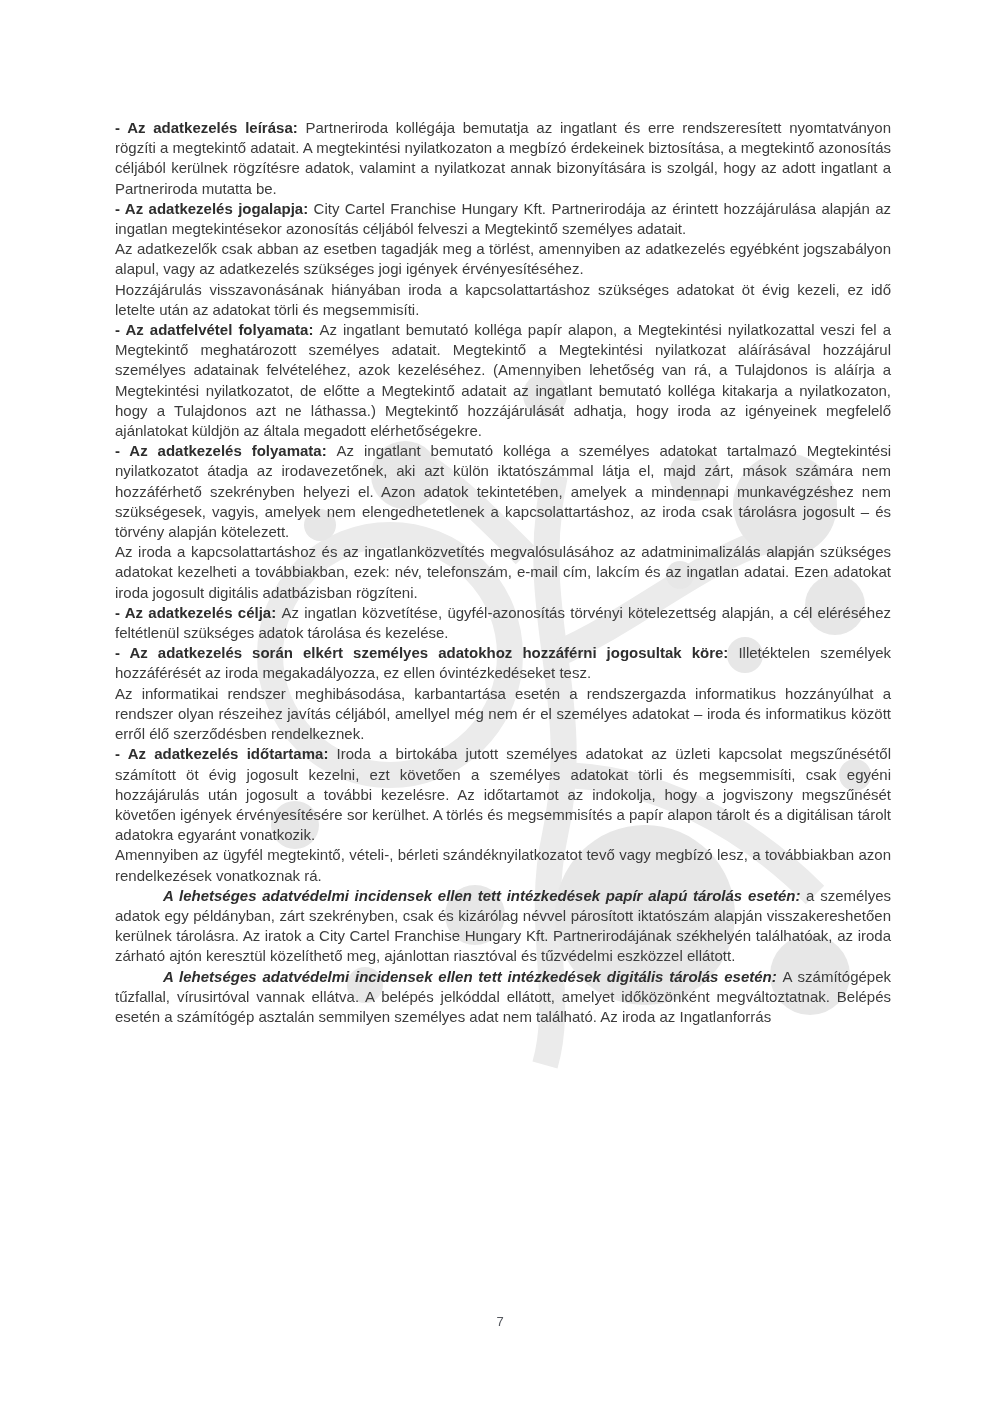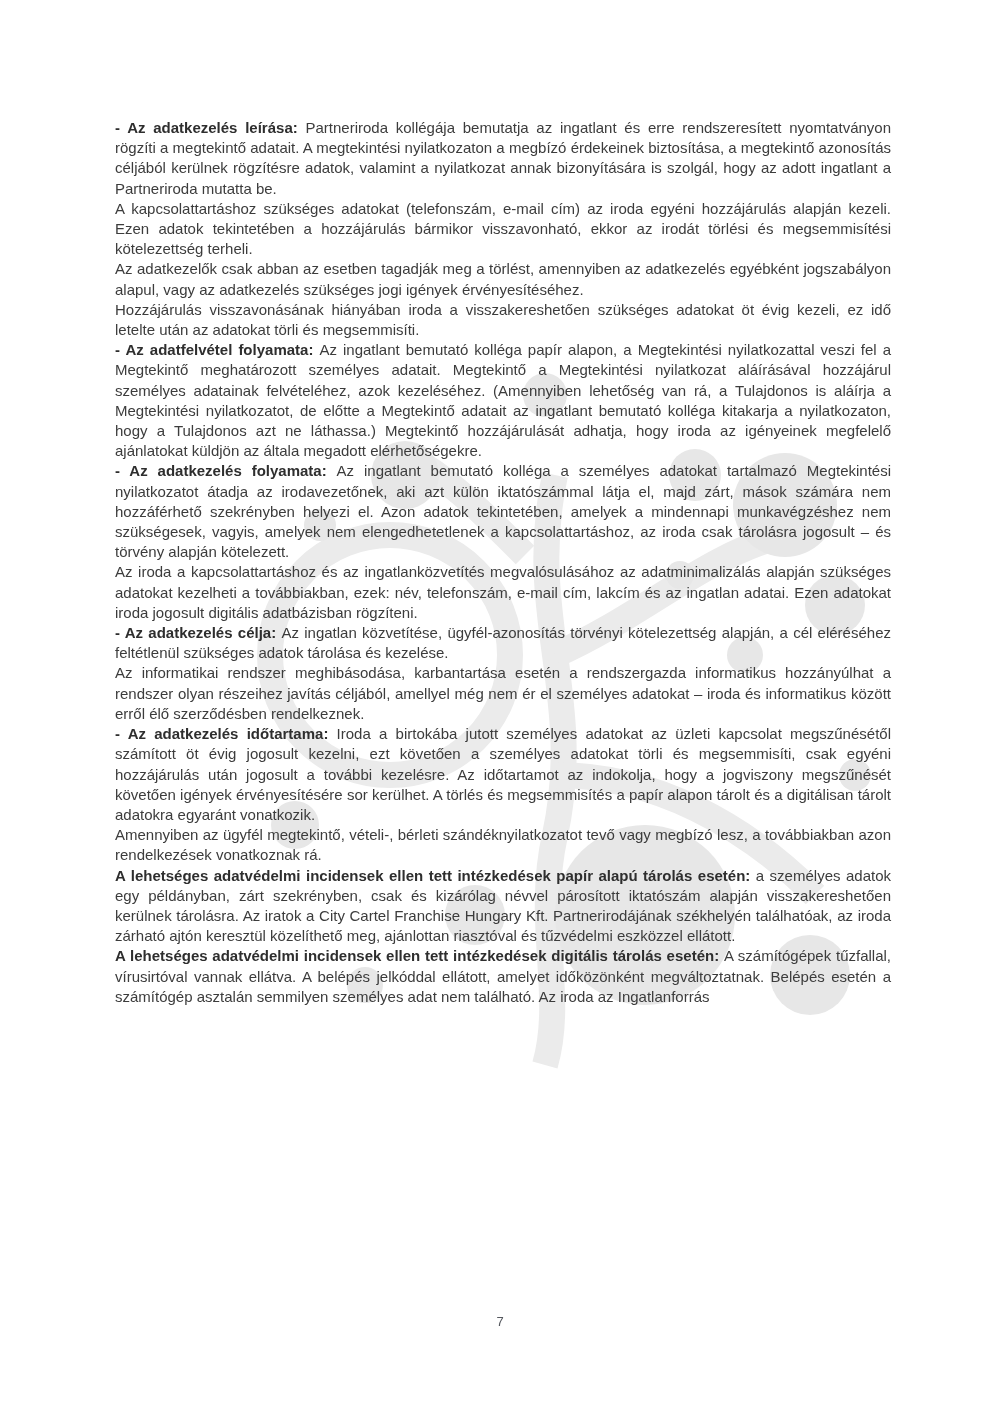--- a/index.html
+++ b/index.html
@@ -27,21 +27,21 @@
     width:776px;
     z-index:1;
     color:#3c3c3c;
     font-size:15px;
     line-height:20.2px;
     text-align:justify;
   }
   .para{margin:0;padding:0;}
   .seg-r{font-weight:normal;}
   .seg-b{font-weight:bold;color:#2e2e2e;}
-  .seg-bi{font-weight:bold;color:#2e2e2e;}
+  .seg-bi{font-weight:bold;font-style:italic;color:#2e2e2e;margin-left:48px;}
   .page-number{
     position:absolute;
     left:0;right:0;
     top:1314px;
     text-align:center;
     font-size:13px;
     color:#55585e;
     z-index:1;
   }
 </style>
@@ -71,27 +71,28 @@
       <circle cx="95" cy="170" r="16"></circle>
       <circle cx="320" cy="40" r="22"></circle>
       <circle cx="70" cy="470" r="24"></circle>
       <circle cx="140" cy="630" r="18"></circle>
       <circle cx="630" cy="420" r="16"></circle>
     </g>
   </svg>
 
   <div class="doc-body">
       <p class="para"><span class="seg-b">- Az adatkezelés leírása: </span><span class="seg-r">Partneriroda kollégája bemutatja az ingatlant és erre rendszeresített nyomtatványon rögzíti a megtekintő adatait. A megtekintési nyilatkozaton a megbízó érdekeinek biztosítása, a megtekintő azonosítás céljából kerülnek rögzítésre adatok, valamint a nyilatkozat annak bizonyítására is szolgál, hogy az adott ingatlant a Partneriroda mutatta be.</span></p>
-      <p class="para"><span class="seg-r">A kapcsolattartáshoz szükséges adatokat (telefonszám, e-mail cím) az iroda egyéni hozzájárulás alapján kezeli. Ezen adatok tekintetében a hozzájárulás bármikor visszavonható, ekkor az irodát törlési és megsemmisítési kötelezettség terheli.</span></p>
+      <p class="para"><span class="seg-b">- Az adatkezelés jogalapja: </span><span class="seg-r">City Cartel Franchise Hungary Kft. Partnerirodája az érintett hozzájárulása alapján az ingatlan megtekintésekor azonosítás céljából felveszi a Megtekintő személyes adatait.</span></p>
       <p class="para"><span class="seg-r">Az adatkezelők csak abban az esetben tagadják meg a törlést, amennyiben az adatkezelés egyébként jogszabályon alapul, vagy az adatkezelés szükséges jogi igények érvényesítéséhez.</span></p>
-      <p class="para"><span class="seg-r">Hozzájárulás visszavonásának hiányában iroda a visszakereshetően szükséges adatokat öt évig kezeli, ez idő letelte után az adatokat törli és megsemmisíti.</span></p>
+      <p class="para"><span class="seg-r">Hozzájárulás visszavonásának hiányában iroda a kapcsolattartáshoz szükséges adatokat öt évig kezeli, ez idő letelte után az adatokat törli és megsemmisíti.</span></p>
       <p class="para"><span class="seg-b">- Az adatfelvétel folyamata: </span><span class="seg-r">Az ingatlant bemutató kolléga papír alapon, a Megtekintési nyilatkozattal veszi fel a Megtekintő meghatározott személyes adatait. Megtekintő a Megtekintési nyilatkozat aláírásával hozzájárul személyes adatainak felvételéhez, azok kezeléséhez. (Amennyiben lehetőség van rá, a Tulajdonos is aláírja a Megtekintési nyilatkozatot, de előtte a Megtekintő adatait az ingatlant bemutató kolléga kitakarja a nyilatkozaton, hogy a Tulajdonos azt ne láthassa.) Megtekintő hozzájárulását adhatja, hogy iroda az igényeinek megfelelő ajánlatokat küldjön az általa megadott elérhetőségekre.</span></p>
       <p class="para"><span class="seg-b">- Az adatkezelés folyamata: </span><span class="seg-r">Az ingatlant bemutató kolléga a személyes adatokat tartalmazó Megtekintési nyilatkozatot átadja az irodavezetőnek, aki azt külön iktatószámmal látja el, majd zárt, mások számára nem hozzáférhető szekrényben helyezi el. Azon adatok tekintetében, amelyek a mindennapi munkavégzéshez nem szükségesek, vagyis, amelyek nem elengedhetetlenek a kapcsolattartáshoz, az iroda csak tárolásra jogosult – és törvény alapján kötelezett.</span></p>
       <p class="para"><span class="seg-r">Az iroda a kapcsolattartáshoz és az ingatlanközvetítés megvalósulásához az adatminimalizálás alapján szükséges adatokat kezelheti a továbbiakban, ezek: név, telefonszám, e-mail cím, lakcím és az ingatlan adatai. Ezen adatokat iroda jogosult digitális adatbázisban rögzíteni.</span></p>
       <p class="para"><span class="seg-b">- Az adatkezelés célja: </span><span class="seg-r">Az ingatlan közvetítése, ügyfél-azonosítás törvényi kötelezettség alapján, a cél eléréséhez feltétlenül szükséges adatok tárolása és kezelése.</span></p>
+      <p class="para"><span class="seg-b">- Az adatkezelés során elkért személyes adatokhoz hozzáférni jogosultak köre: </span><span class="seg-r">Illetéktelen személyek hozzáférését az iroda megakadályozza, ez ellen óvintézkedéseket tesz.</span></p>
       <p class="para"><span class="seg-r">Az informatikai rendszer meghibásodása, karbantartása esetén a rendszergazda informatikus hozzányúlhat a rendszer olyan részeihez javítás céljából, amellyel még nem ér el személyes adatokat – iroda és informatikus között erről élő szerződésben rendelkeznek.</span></p>
       <p class="para"><span class="seg-b">- Az adatkezelés időtartama: </span><span class="seg-r">Iroda a birtokába jutott személyes adatokat az üzleti kapcsolat megszűnésétől számított öt évig jogosult kezelni, ezt követően a személyes adatokat törli és megsemmisíti, csak egyéni hozzájárulás után jogosult a további kezelésre. Az időtartamot az indokolja, hogy a jogviszony megszűnését követően igények érvényesítésére sor kerülhet. A törlés és megsemmisítés a papír alapon tárolt és a digitálisan tárolt adatokra egyaránt vonatkozik.</span></p>
       <p class="para"><span class="seg-r">Amennyiben az ügyfél megtekintő, vételi-, bérleti szándéknyilatkozatot tevő vagy megbízó lesz, a továbbiakban azon rendelkezések vonatkoznak rá.</span></p>
       <p class="para"><span class="seg-bi">A lehetséges adatvédelmi incidensek ellen tett intézkedések papír alapú tárolás esetén: </span><span class="seg-r">a személyes adatok egy példányban, zárt szekrényben, csak és kizárólag névvel párosított iktatószám alapján visszakereshetően kerülnek tárolásra. Az iratok a City Cartel Franchise Hungary Kft.  Partnerirodájának székhelyén találhatóak, az iroda zárható ajtón keresztül közelíthető meg, ajánlottan riasztóval és tűzvédelmi eszközzel ellátott.</span></p>
       <p class="para"><span class="seg-bi">A lehetséges adatvédelmi incidensek ellen tett intézkedések digitális tárolás esetén: </span><span class="seg-r">A számítógépek tűzfallal, vírusirtóval vannak ellátva. A belépés jelkóddal ellátott, amelyet időközönként megváltoztatnak. Belépés esetén a számítógép asztalán semmilyen személyes adat nem található. Az iroda az Ingatlanforrás</span></p>
     </div>
 
   <div class="page-number">7</div>
 
 </div>

